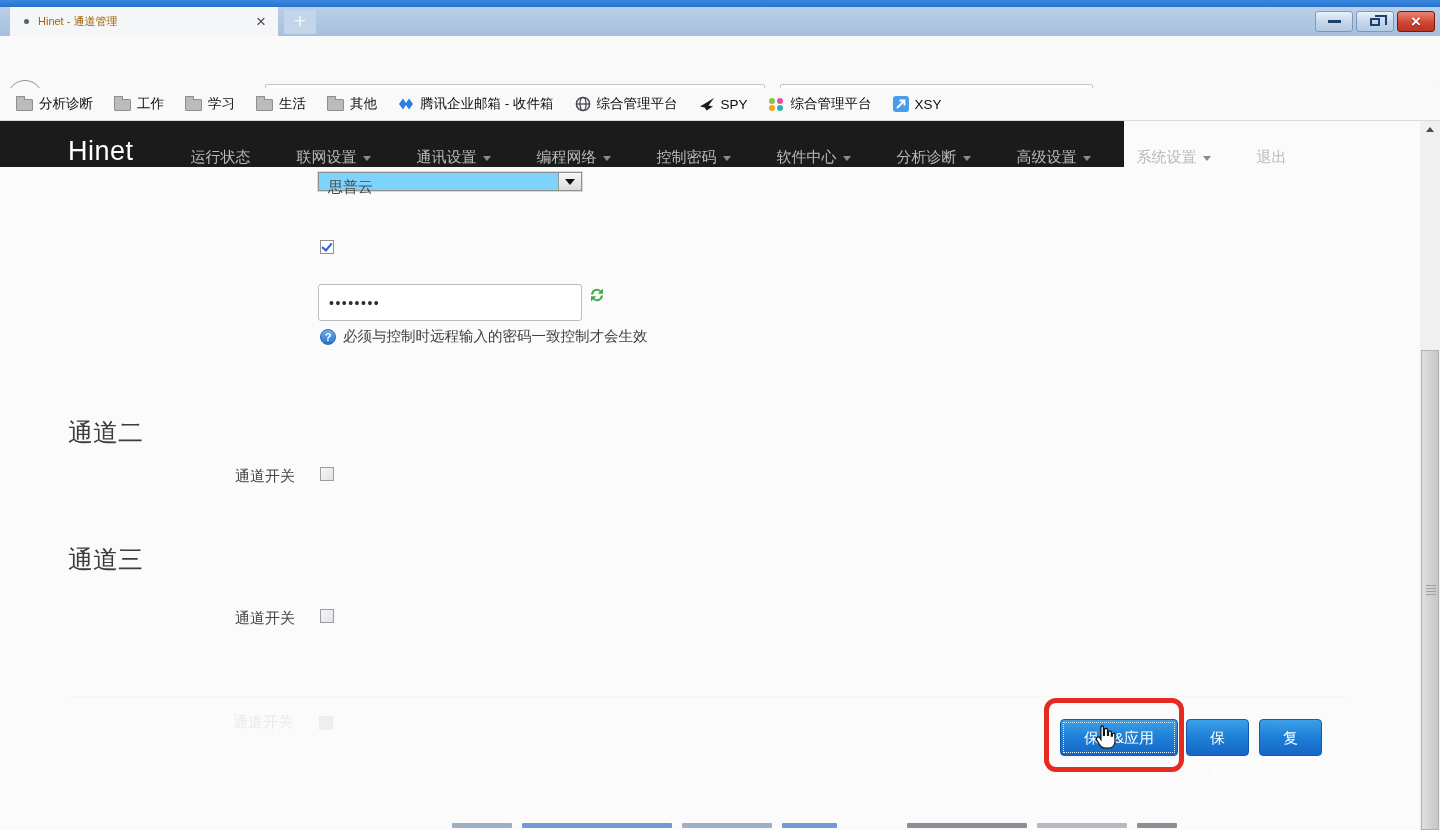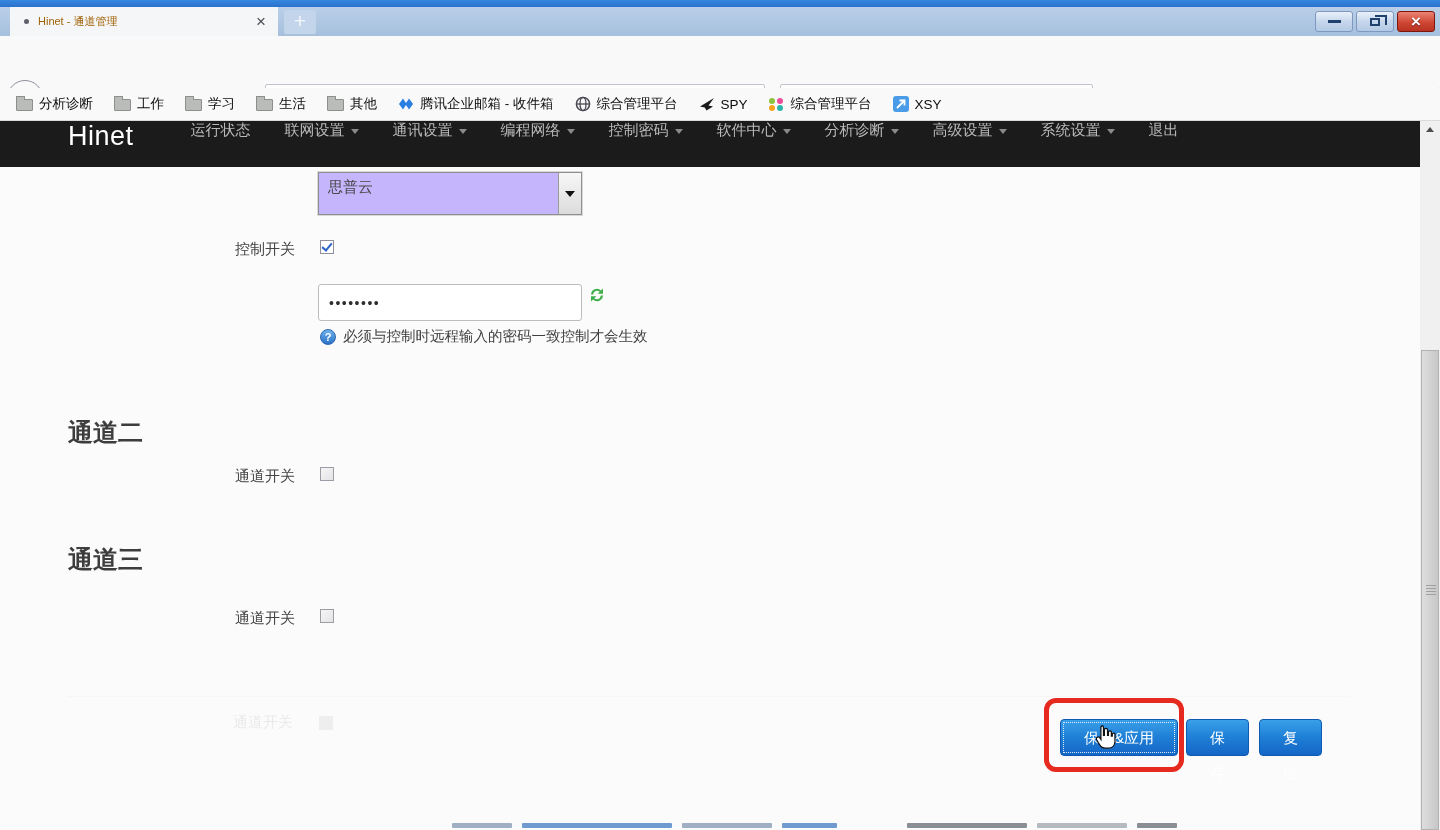--- a/index.html
+++ b/index.html
@@ -76,35 +76,35 @@
   .folder::before { content:""; position:absolute; left:-1px; top:-4px; width:7px; height:3px;
     background:#b9bcb9; border:1px solid #8d8f8d; border-bottom:none; border-radius:1px 1px 0 0; }
   .bm-ic { width:16px; height:16px; display:flex; align-items:center; justify-content:center; }
   .xsy-ic { width:16px; height:16px; border-radius:3px; background:#4a9ce8;
     display:flex; align-items:center; justify-content:center; }
   .ez-grid { display:grid; grid-template-columns:7px 7px; grid-gap:1px; }
   .ez-grid i { width:6px; height:6px; border-radius:50%; }
 
   
   #content { left:0; top:121px; width:1420px; height:709px; background:#fbfbfb; overflow:hidden; }
-  #sitenav { position:absolute; left:0; top:0; width:1420px; height:46px; background:#1b1b1b;
-    display:flex; align-items:flex-start; }
+  #sitenav { position:absolute; left:0; top:0; width:1124px; height:46px; background:#1b1b1b;
+    display:flex; align-items:flex-end; }
   #brand { color:#fff; font-size:27px; font-weight:500; margin-left:68px; letter-spacing:0.5px; }
-  #menu { display:flex; margin-left:40px; }
+  #menu { display:flex; margin-left:40px;gap:12px; }
   .mi { color:#b9b9b9; font-size:15px; padding:0 17px; display:flex; align-items:center; gap:6px;
     white-space:nowrap; }
   .caret { width:0; height:0; border-left:4px solid transparent; border-right:4px solid transparent;
     border-top:5px solid #8a8a8a; margin-top:2px; }
 
   .formlabel { position:absolute; left:0; width:295px; text-align:right;
     font-size:15px; color:#454545; }
-  .h2sec { position:absolute; left:68px; font-size:25px; color:#3d3d3d; font-weight:700; }
-
-  .selectbox { position:absolute; left:318px; top:51px; width:264px; height:43px;
-    border:1px solid #8f8f8f; background:#c4b5fd; display:flex; box-shadow:0 0 0 1px #d9d9d9; }
+  .h2sec { position:absolute; left:68px; font-size:25px; color:#3d3d3d; font-weight:400; }
+
+  .selectbox { position:absolute; left:318px; top:51px; width:264px; height:19px;
+    border:1px solid #8f8f8f; background:#7dd3fc; display:flex; box-shadow:0 0 0 1px #d9d9d9; }
   .selectbox .val { flex:1; font-size:15px; color:#4a4a4a; padding:5px 0 0 9px; }
   .selectbox .drop { width:23px; border-left:1px solid #9a9a9a;
     background:linear-gradient(180deg,#f7f7f7,#dcdcdc);
     display:flex; align-items:center; justify-content:center; }
   .drop i { width:0; height:0; border-left:5px solid transparent; border-right:5px solid transparent;
     border-top:6px solid #111; }
 
   .cb { position:absolute; width:14px; height:14px; border:1px solid #8f8f9c; background:#fff; }
   .cb.checked::after { content:""; position:absolute; left:3px; top:0px; width:4px; height:8px;
     border-right:2px solid #2d62c6; border-bottom:2px solid #2d62c6; transform:rotate(40deg); }
@@ -386,21 +386,20 @@
     </div>
   </div>
 
   <div class="selectbox">
     <span class="val">思普云</span>
     <span class="drop">
         <i></i>
       </span>
   </div>
 
-  <div class="formlabel" style="top:119px">控制开关</div>
   <div class="cb checked" style="left:320px; top:119px"></div>
 
   <input class="pwfield" value="••••••••" style="">
   <span class="abs" style="left:589px; top:166px">
     <svg width="16" height="16" viewBox="0 0 16 16">
         <path d="M2 7.5A6 6 0 0 1 12 3.4L14 1.5v5.3H8.7l2-2A3.9 3.9 0 0 0 4.2 7.5H2z" fill="#3fae49"></path>
         <path d="M14 8.5A6 6 0 0 1 4 12.6l-2 1.9V9.2h5.3l-2 2a3.9 3.9 0 0 0 6.5-2.7H14z" fill="#3fae49"></path>
       </svg>
   </span>
   <div class="helpline">

